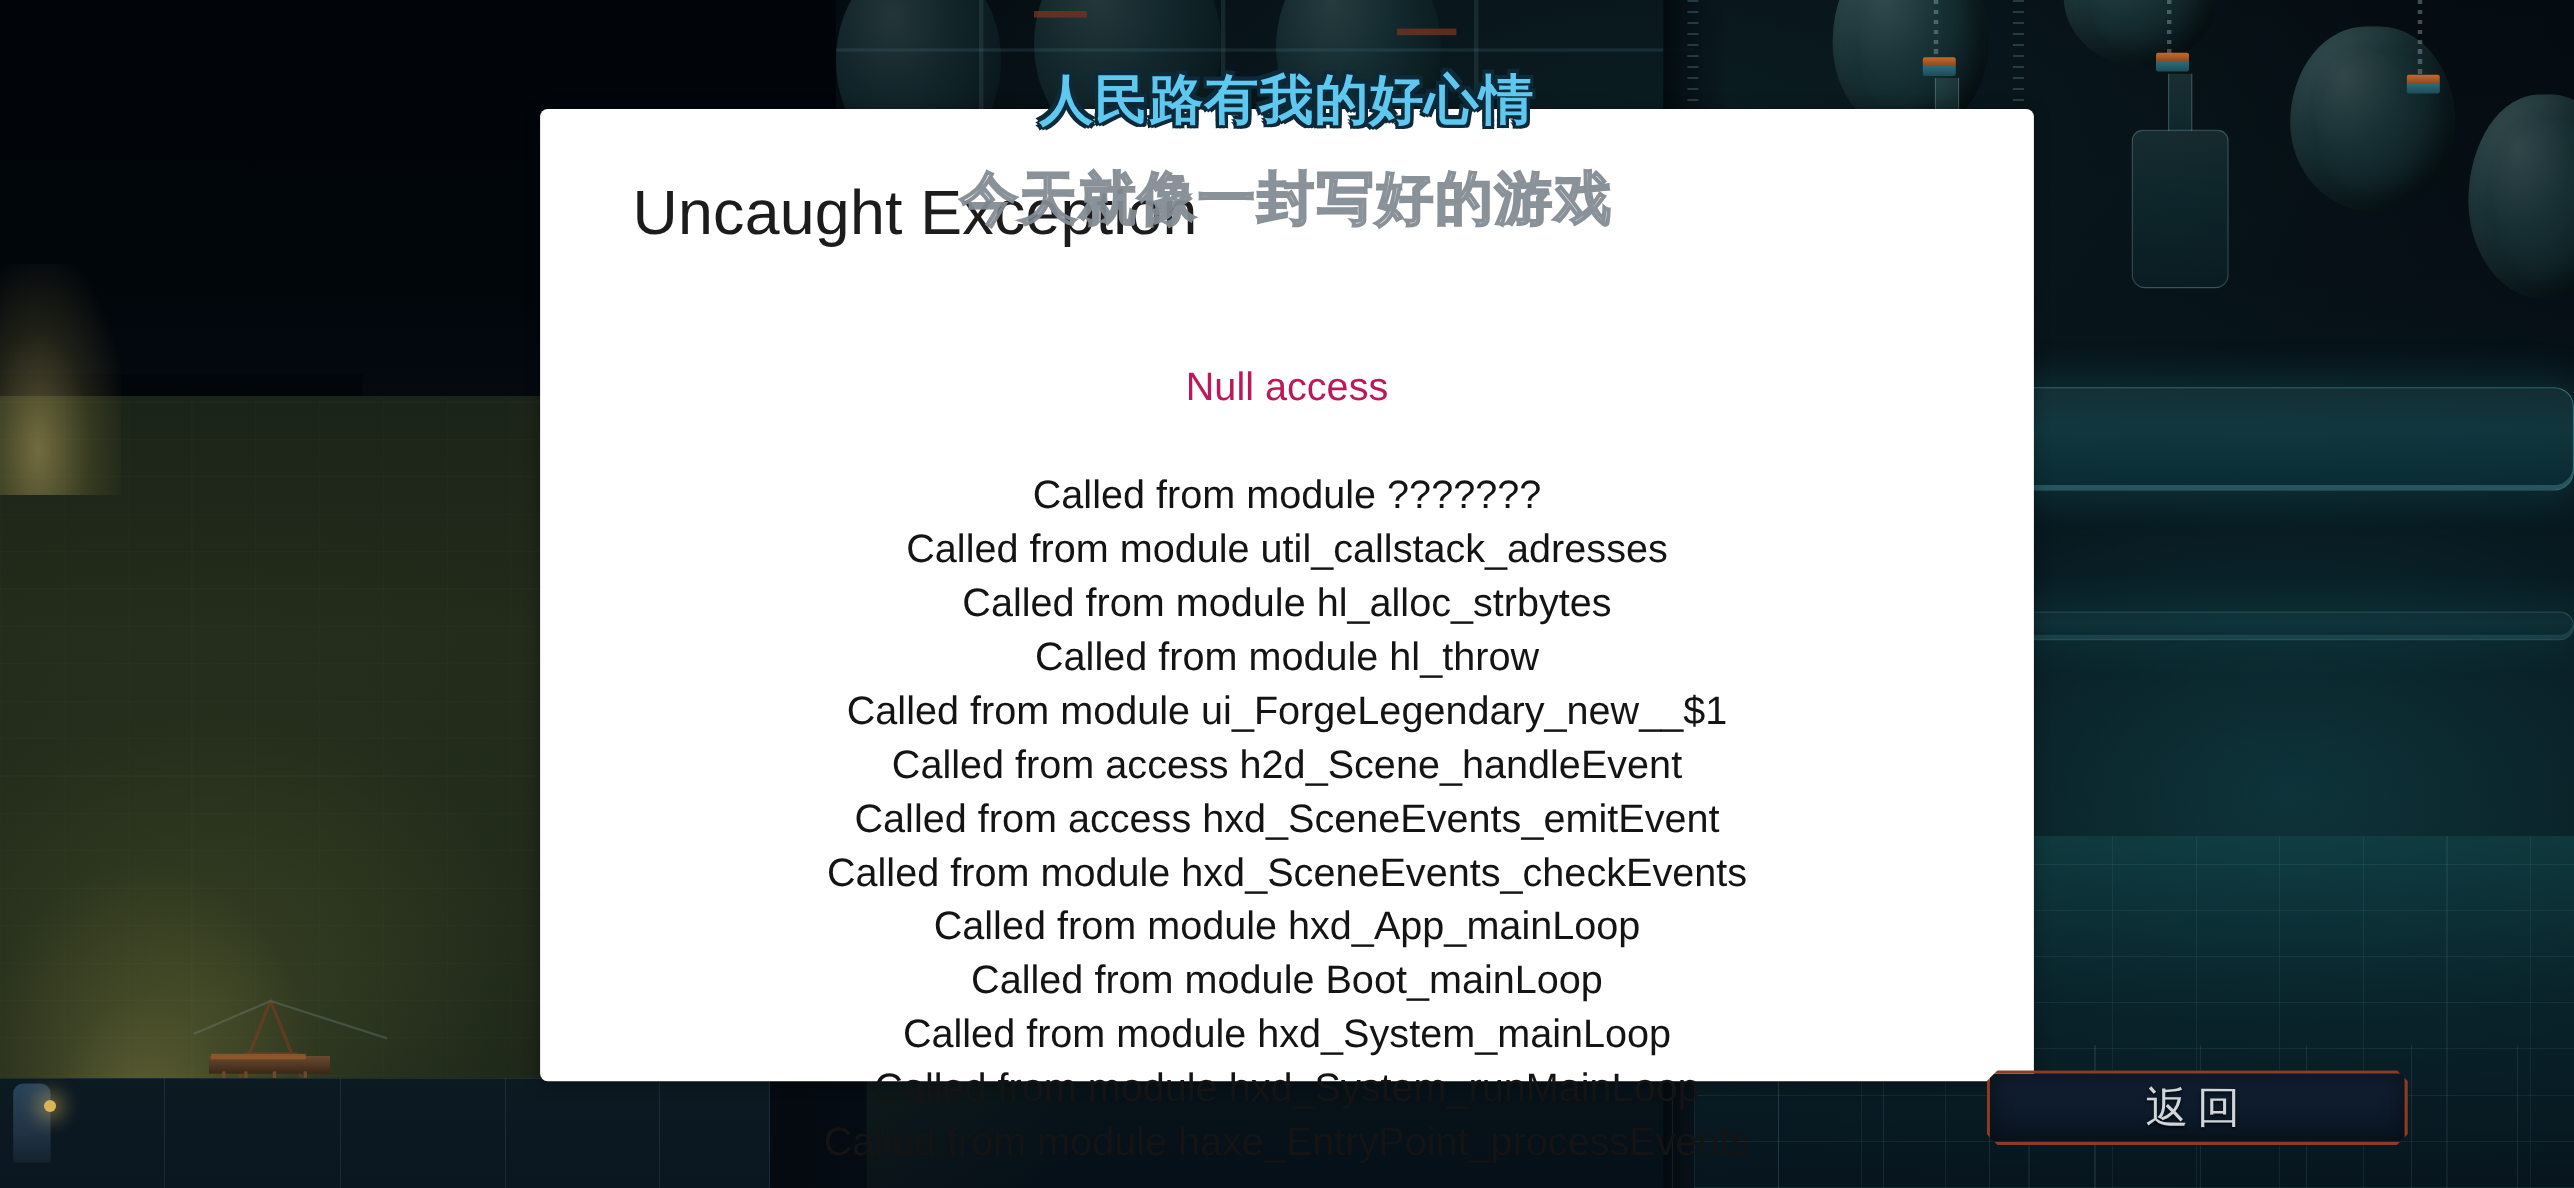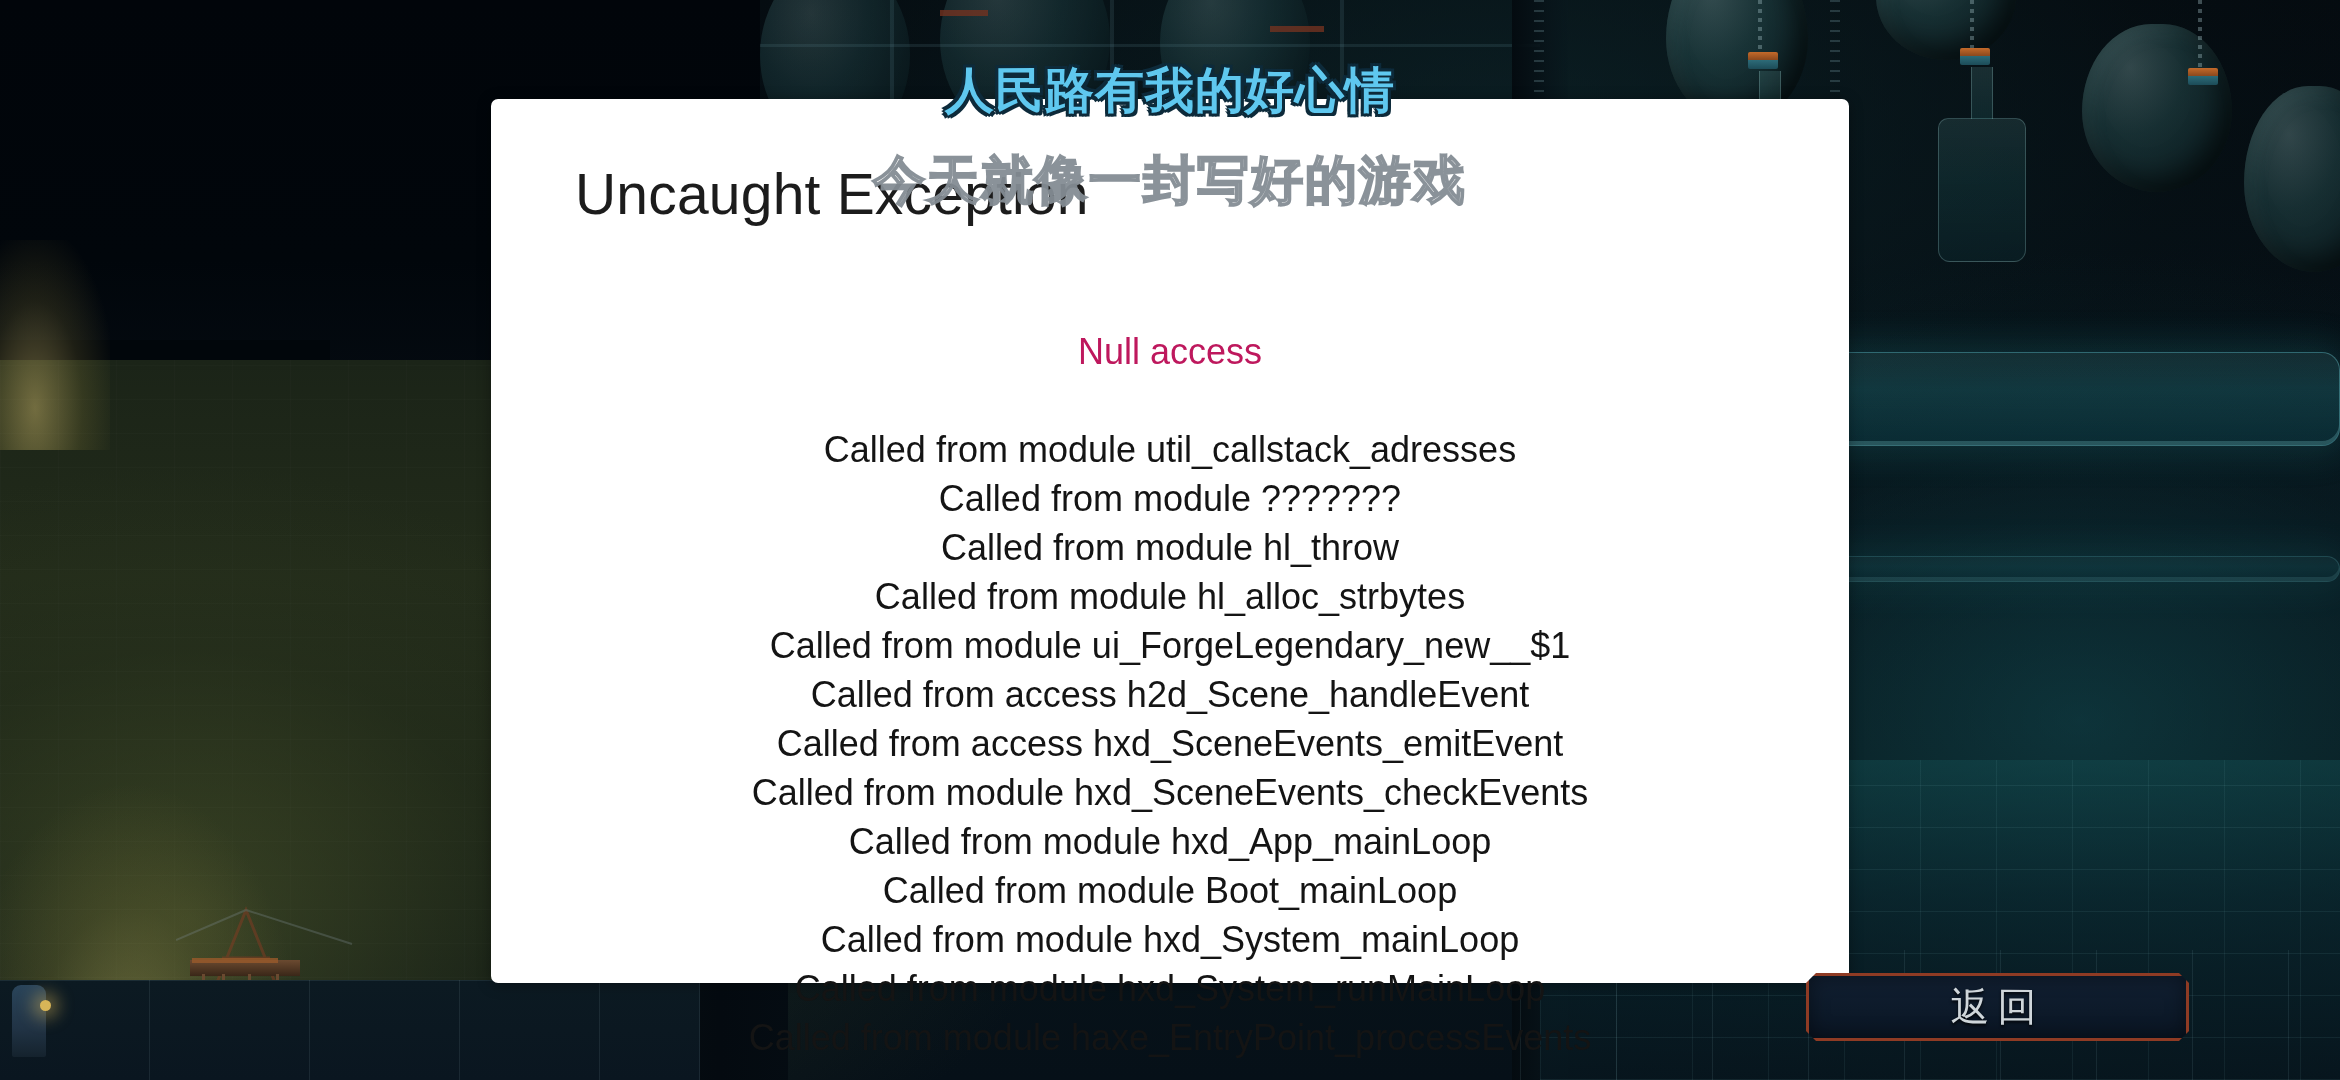--- a/index.html
+++ b/index.html
@@ -267,24 +267,24 @@
 
   <div class="sub-wrap">
     <div class="sub-line1">人民路有我的好心情</div>
     <div class="sub-line2">今天就像一封写好的游戏</div>
   </div>
 
   <div class="dialog">
     <div class="dlg-title">Uncaught Exception</div>
     <div class="dlg-msg">Null access</div>
     <div class="dlg-stack" id="stack-list">
+        <div>Called from module ???????</div>
         <div>Called from module util_callstack_adresses</div>
-        <div>Called from module ???????</div>
+        <div>Called from module hl_alloc_strbytes</div>
         <div>Called from module hl_throw</div>
-        <div>Called from module hl_alloc_strbytes</div>
         <div>Called from module ui_ForgeLegendary_new__$1</div>
         <div>Called from access h2d_Scene_handleEvent</div>
         <div>Called from access hxd_SceneEvents_emitEvent</div>
         <div>Called from module hxd_SceneEvents_checkEvents</div>
         <div>Called from module hxd_App_mainLoop</div>
         <div>Called from module Boot_mainLoop</div>
         <div>Called from module hxd_System_mainLoop</div>
         <div>Called from module hxd_System_runMainLoop</div>
         <div>Called from module haxe_EntryPoint_processEvents</div>
       </div>

